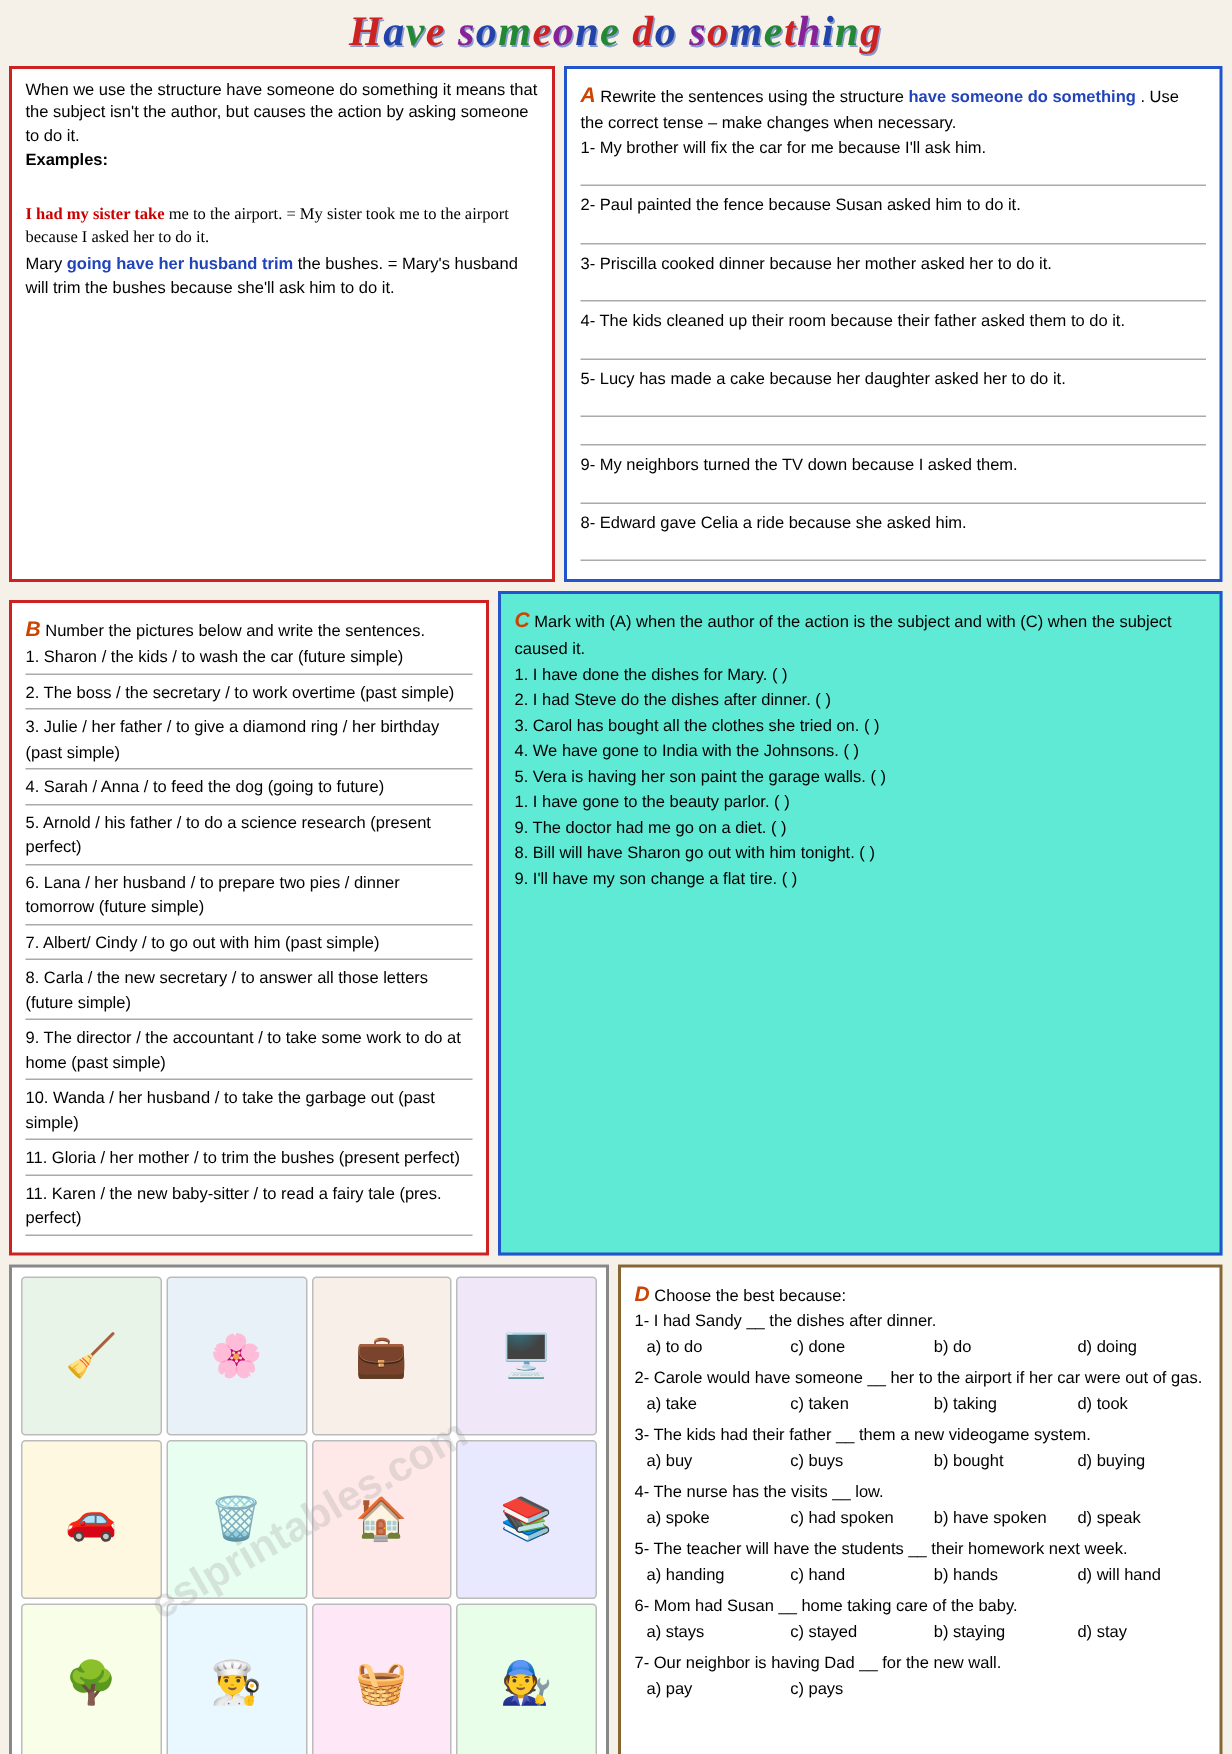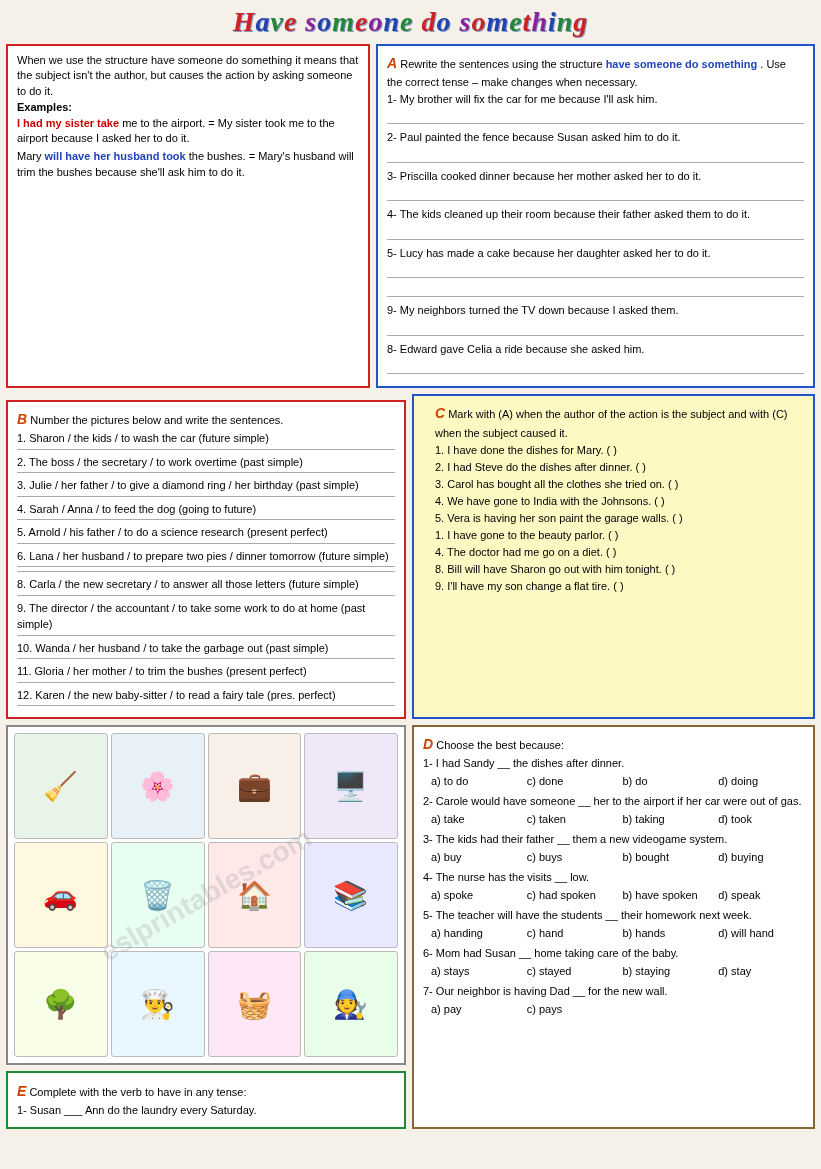--- a/index.html
+++ b/index.html
@@ -90,22 +90,22 @@
       margin-top: 6px;
     }
     .section-b .q-line {
       border-bottom: 1px solid #aaa;
       margin: 2px 0 4px 0;
     }
 
     
     .section-c {
       border: 2px solid #2255cc;
-      background: #fef9c3;
-      padding: 7px 21px;
+      background: #5eead4;
+      padding: 7px 9px;
       font-size: 11px;
       line-height: 1.55;
     }
 
     
     .image-area {
       width: 400px;
       flex-shrink: 0;
       background: white;
       border: 2px solid #888;
@@ -173,25 +173,25 @@
     <span style="color:#882299; font-style:italic;">s</span><span style="color:#2244aa; font-style:italic;">o</span><span style="color:#228833; font-style:italic;">m</span><span style="color:#cc2222; font-style:italic;">e</span><span style="color:#882299; font-style:italic;">o</span><span style="color:#2244aa; font-style:italic;">n</span><span style="color:#228833; font-style:italic;">e</span>
     <span style="color:#cc2222; font-style:italic;">d</span><span style="color:#2244aa; font-style:italic;">o</span>
     <span style="color:#882299; font-style:italic;">s</span><span style="color:#cc2222; font-style:italic;">o</span><span style="color:#2244aa; font-style:italic;">m</span><span style="color:#228833; font-style:italic;">e</span><span style="color:#cc2222; font-style:italic;">t</span><span style="color:#882299; font-style:italic;">h</span><span style="color:#2244aa; font-style:italic;">i</span><span style="color:#228833; font-style:italic;">n</span><span style="color:#cc2222; font-style:italic;">g</span>
   </div>
 
   <div class="top-row">
 
     <div class="intro-box left-col">
       <p>When we use the structure have someone do something it means that the subject isn't the author, but causes the action by asking someone to do it.</p>
       <p style="margin-top:1px;"><span class="bold">Examples:</span></p>
-      <p style="margin-top:0;">
+      <p style="margin-top:20px;font-family:Liberation Serif, serif;">
         <span class="red-text bold">I had my sister take</span><span> me to the airport. = My sister took me to the airport because I asked her to do it.</span>
       </p>
       <p style="margin-top:3px;">
-        <span>Mary </span><span class="bold-blue">will have her husband took</span><span> the bushes. = Mary's husband will trim the bushes because she'll ask him to do it.</span>
+        <span>Mary </span><span class="bold-blue">going have her husband trim</span><span> the bushes. = Mary's husband will trim the bushes because she'll ask him to do it.</span>
       </p>
     </div>
 
     <div class="section-a right-col">
       <p>
         <span class="section-letter">A</span>
         <span> Rewrite the sentences using the structure </span>
         <span class="bold-blue">have someone do something</span>
         <span>. Use the correct tense – make changes when necessary.</span>
       </p>
@@ -217,65 +217,66 @@
         <p>9- My neighbors turned the TV down because I asked them.</p>
         <div class="q-line"></div>
 
         <p>8- Edward gave Celia a ride because she asked him.</p>
         <div class="q-line"></div>
       </div>
     </div>
   </div>
 
   <div style="display:flex; gap:6px;">
-    <div class="section-b left-col" style="width:400px; flex-shrink:0;">
+    <div class="section-b left-col" style="width:320px; flex-shrink:0;">
       <p>
         <span class="section-letter">B</span>
         <span> Number the pictures below and write the sentences.</span>
       </p>
       <div>
         <p>1. Sharon / the kids / to wash the car (future simple)</p>
         <div class="q-line"></div>
         <p>2. The boss / the secretary / to work overtime (past simple)</p>
         <div class="q-line"></div>
         <p>3. Julie / her father / to give a diamond ring / her birthday (past simple)</p>
         <div class="q-line"></div>
         <p>4. Sarah / Anna / to feed the dog (going to future)</p>
         <div class="q-line"></div>
         <p>5. Arnold / his father / to do a science research (present perfect)</p>
         <div class="q-line"></div>
         <p>6. Lana / her husband / to prepare two pies / dinner tomorrow (future simple)</p>
         <div class="q-line"></div>
+        <p>7. Albert/ Cindy / to go out with him (past simple)</p>
         <div class="q-line"></div>
         <p>8. Carla / the new secretary / to answer all those letters (future simple)</p>
         <div class="q-line"></div>
         <p>9. The director / the accountant / to take some work to do at home (past simple)</p>
         <div class="q-line"></div>
         <p>10. Wanda / her husband / to take the garbage out (past simple)</p>
         <div class="q-line"></div>
         <p>11. Gloria / her mother / to trim the bushes (present perfect)</p>
         <div class="q-line"></div>
-        <p>12. Karen / the new baby-sitter / to read a fairy tale (pres. perfect)</p>
+        <p>11. Karen / the new baby-sitter / to read a fairy tale (pres. perfect)</p>
         <div class="q-line"></div>
       </div>
     </div>
 
     <div class="section-c right-col">
       <p>
         <span class="section-letter">C</span>
         <span> Mark with (A) when the author of the action is the subject and with (C) when the subject caused it.</span>
       </p>
       <div>
         <p>1. I have done the dishes for Mary.  ( )</p>
         <p>2. I had Steve do the dishes after dinner.  ( )</p>
         <p>3. Carol has bought all the clothes she tried on.  ( )</p>
         <p>4. We have gone to India with the Johnsons.  ( )</p>
         <p>5. Vera is having her son paint the garage walls.  ( )</p>
         <p>1. I have gone to the beauty parlor.  ( )</p>
-        <p>4. The doctor had me go on a diet.  ( )</p>
+        <p>9. The doctor had me go on a diet.  ( )</p>
         <p>8. Bill will have Sharon go out with him tonight.  ( )</p>
         <p>9. I'll have my son change a flat tire.  ( )</p>
       </div>
     </div>
   </div>
 
   <div class="bottom-row">
 
     <div style="width:400px; flex-shrink:0; display:flex; flex-direction:column; gap:6px;">
 

